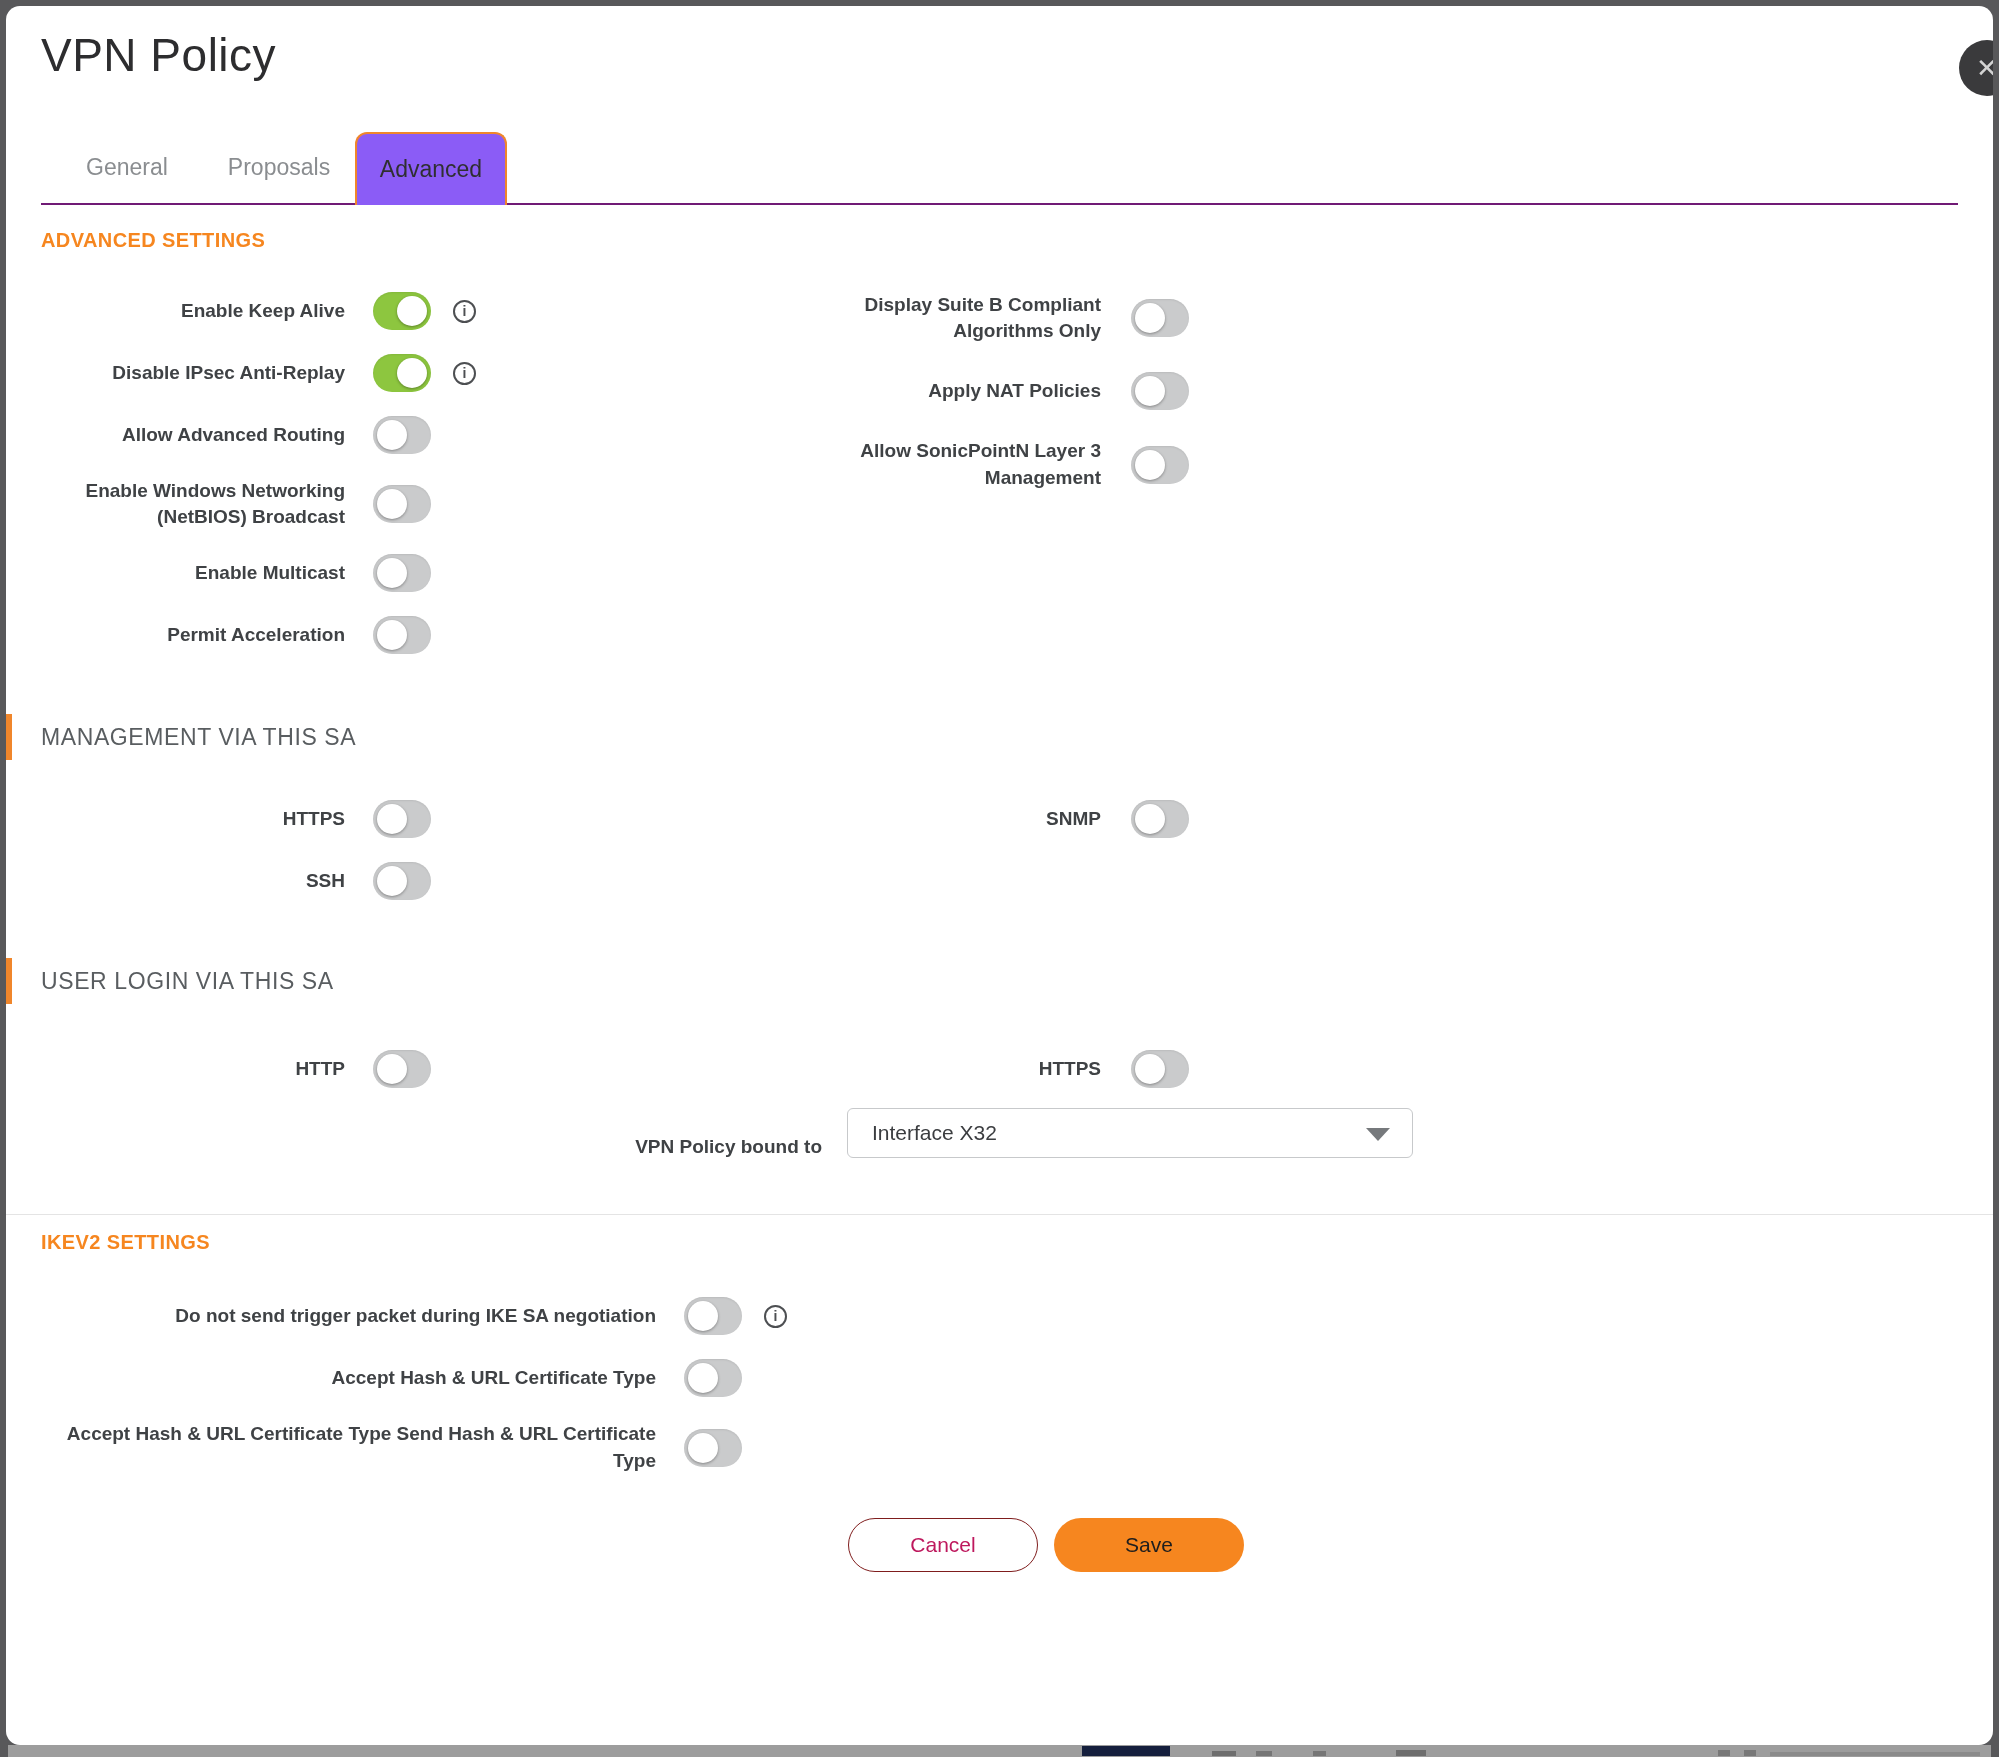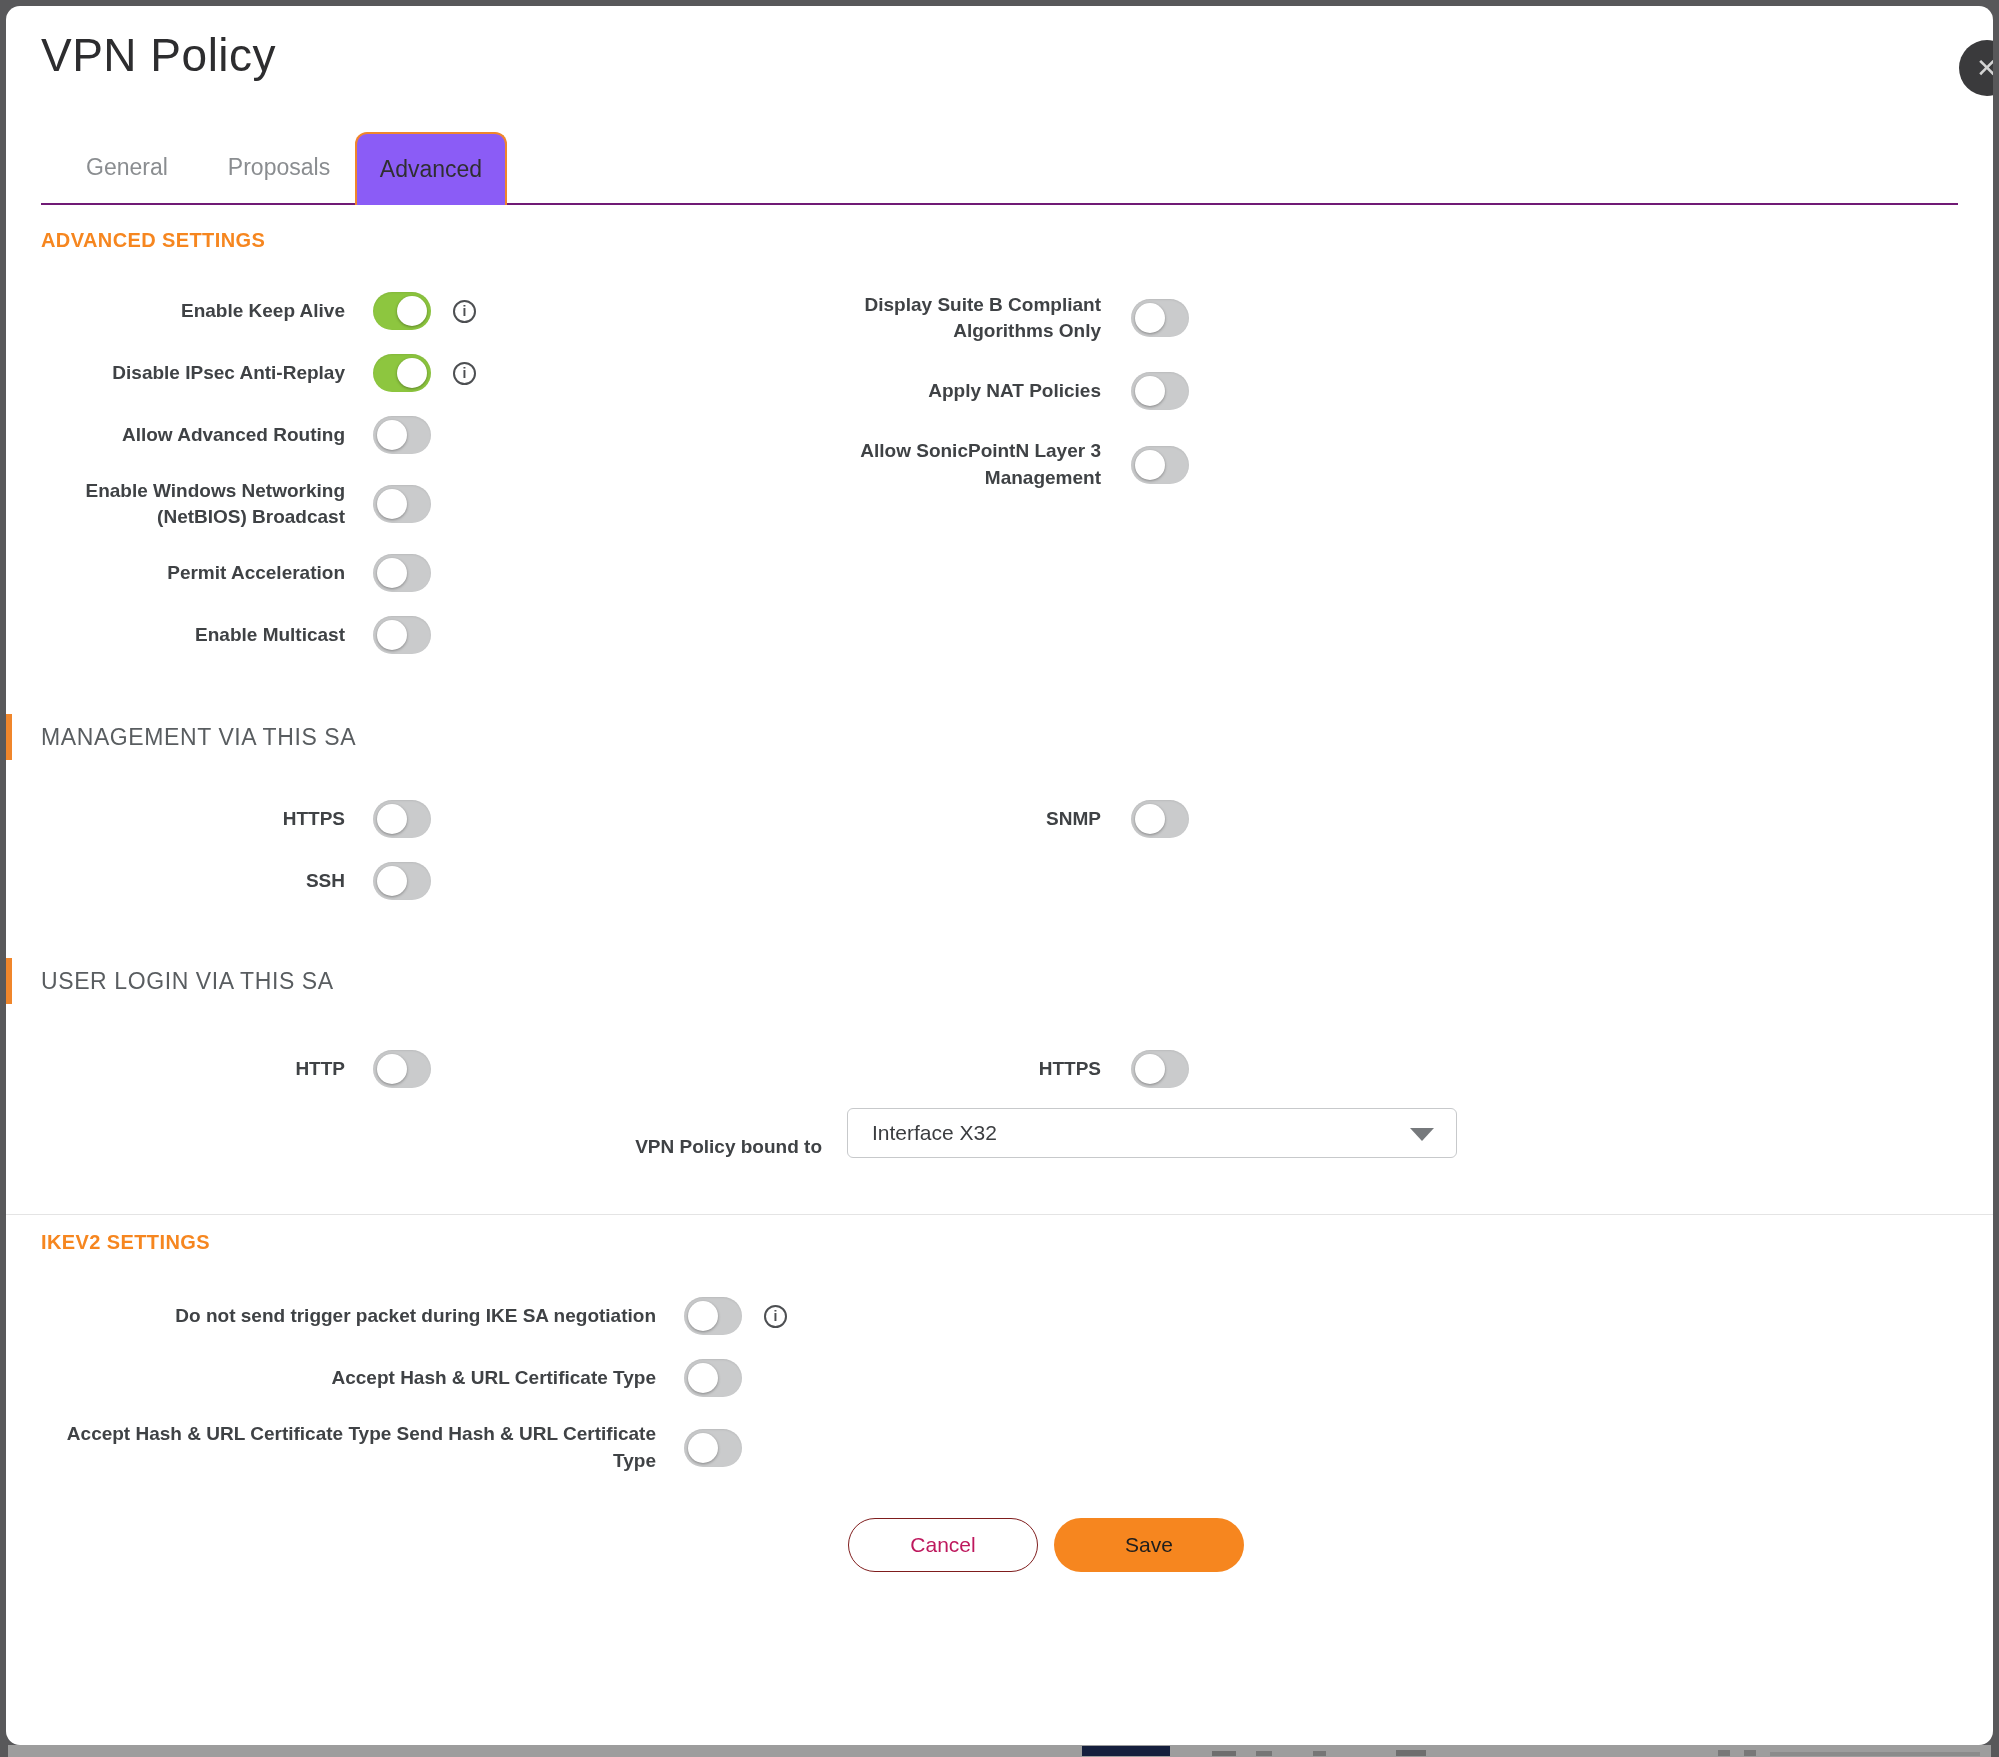--- a/index.html
+++ b/index.html
@@ -100,21 +100,21 @@
     display: flex; align-items: center; justify-content: center;
     font-size: 14px; font-weight: 700; flex: 0 0 23px; cursor: pointer;
   }
   
   .bound-row { display: flex; align-items: flex-end; margin-top: 20px; }
   .bound-row .lbl {
     width: 781px; text-align: right; font-size: 19px;
     font-weight: 700; color: #3f4245; margin-right: 25px;
   }
   .select-box {
-    width: 610px; height: 50px; border: 1px solid #c7c9cb; border-radius: 6px;
+    width: 566px; height: 50px; border: 1px solid #c7c9cb; border-radius: 6px;
     display: flex; align-items: center; padding: 0 24px;
     font-size: 21px; color: #3b3d40; cursor: pointer; position: relative;
     background: #fff;
   }
   .caret {
     position: absolute; right: 22px; top: 50%; margin-top: -5px;
     width: 0; height: 0;
     border-left: 12px solid transparent; border-right: 12px solid transparent;
     border-top: 13px solid #76797c;
   }
@@ -196,27 +196,27 @@
               <div class="knob"></div>
             </div>
         </div>
         <div class="trow">
           <div class="lbl">Enable Windows Networking (NetBIOS) Broadcast</div>
           <div class="toggle">
               <div class="knob"></div>
             </div>
         </div>
         <div class="trow">
+          <div class="lbl">Enable Multicast</div>
+          <div class="toggle">
+              <div class="knob"></div>
+            </div>
+        </div>
+        <div class="trow">
           <div class="lbl">Permit Acceleration</div>
-          <div class="toggle">
-              <div class="knob"></div>
-            </div>
-        </div>
-        <div class="trow">
-          <div class="lbl">Enable Multicast</div>
           <div class="toggle">
               <div class="knob"></div>
             </div>
         </div>
       </div>
       <div class="col-right">
         <div class="trow">
           <div class="lbl">Display Suite B Compliant Algorithms Only</div>
           <div class="toggle">
               <div class="knob"></div>

